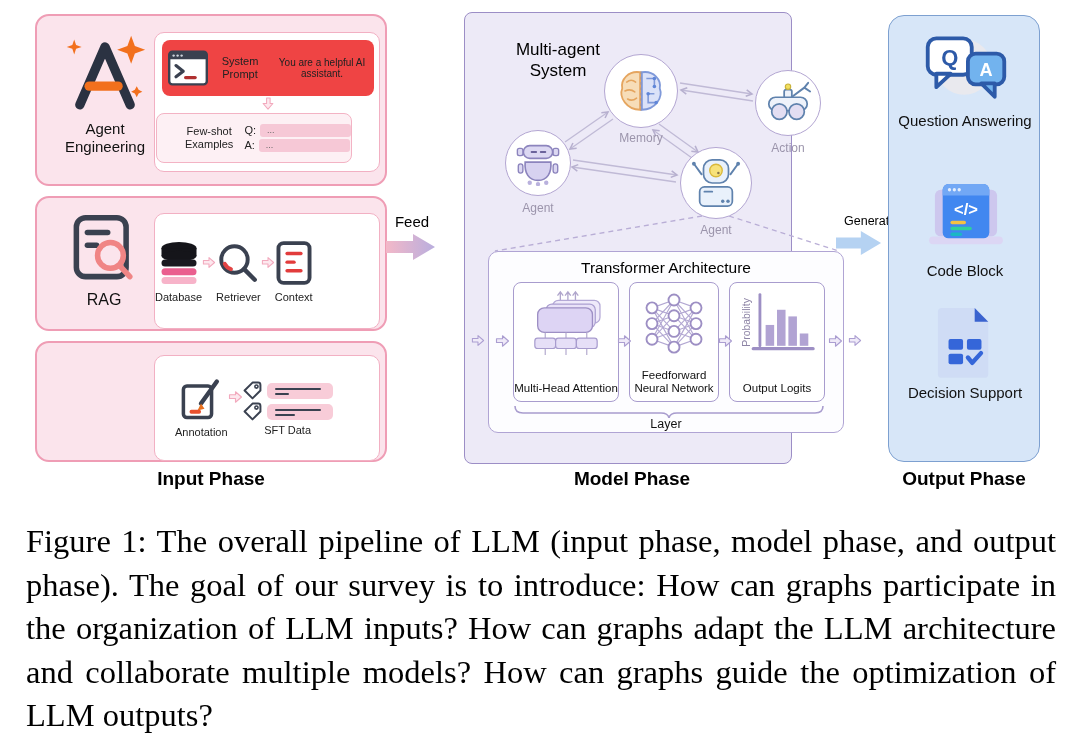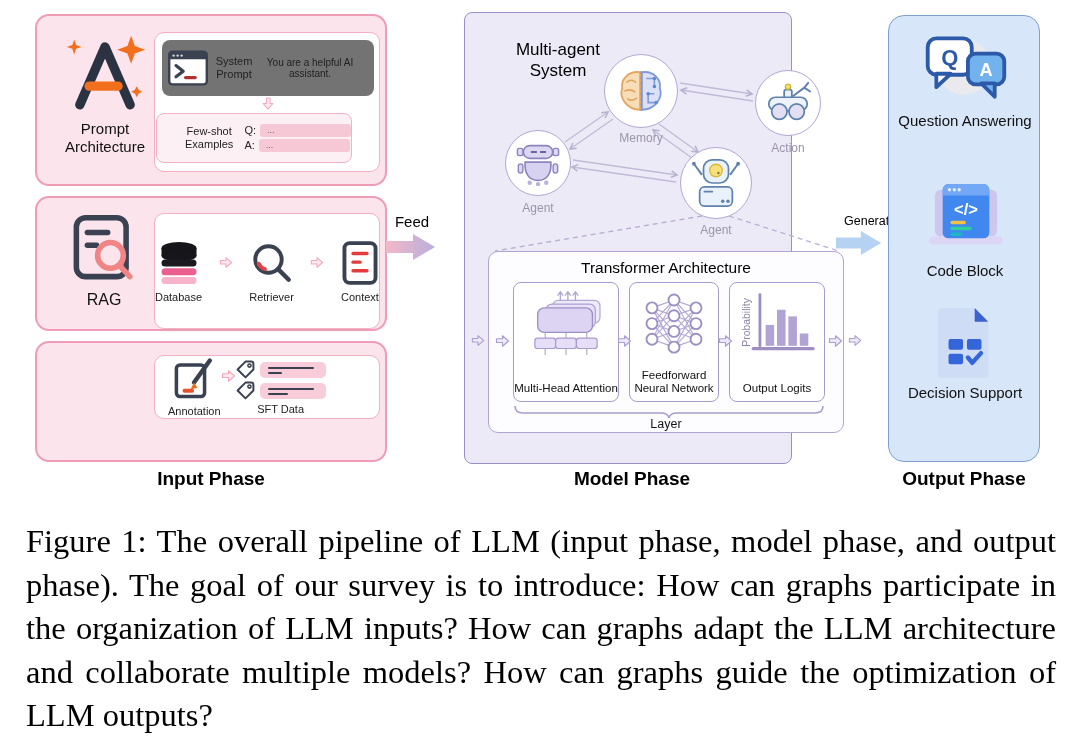--- a/index.html
+++ b/index.html
@@ -33,24 +33,24 @@
 
   <div class="inbox" style="top:14px;height:172px;">
     <div class="abs" style="left:14px;top:16px;width:108px;text-align:center;">
       <svg width="84" height="84" viewBox="0 0 90 90">
         <path d="M18,78 L45,16 L72,78" stroke="#2b3242" stroke-width="10" fill="none" stroke-linecap="round" stroke-linejoin="round"></path>
         <path d="M28,58 L59,58" stroke="#f2701d" stroke-width="10" stroke-linecap="round"></path>
         <path d="M73,4 L77,15 L88,19 L77,23 L73,34 L69,23 L58,19 L69,15 Z" fill="#f2701d"></path>
         <path d="M12,8 L14,14 L20,16 L14,18 L12,24 L10,18 L4,16 L10,14 Z" fill="#f2701d"></path>
         <path d="M79,58 L81,62 L85,64 L81,66 L79,70 L77,66 L73,64 L77,62 Z" fill="#f2701d"></path>
       </svg>
-      <div class="ic-title">Prompt Architecture</div>
+      <div class="ic-title">Agent Engineering</div>
     </div>
     <div class="whitebox" style="left:117px;top:16px;width:226px;height:140px;">
-      <div class="abs" style="left:7px;top:7px;width:212px;height:56px;background:#737373;border-radius:8px;display:flex;align-items:center;padding-left:6px;box-sizing:border-box;">
+      <div class="abs" style="left:7px;top:7px;width:212px;height:56px;background:#ef4444;border-radius:8px;display:flex;align-items:center;gap:6px;padding-left:6px;box-sizing:border-box;">
         <svg width="40" height="36" viewBox="0 0 50 44">
           <rect x="1.5" y="1.5" width="47" height="41" rx="4" fill="#fff" stroke="#3a4150" stroke-width="3"></rect>
           <path d="M1.5,5 a4,4 0 0 1 4,-3.5 h39 a4,4 0 0 1 4,3.5 v6 h-47 Z" fill="#3a4150"></path>
           <circle cx="7" cy="6.5" r="1.5" fill="#cfd4dc"></circle>
             <circle cx="12" cy="6.5" r="1.5" fill="#cfd4dc"></circle>
             <circle cx="17" cy="6.5" r="1.5" fill="#cfd4dc"></circle>
           <path d="M10,19 L19,26 L10,33" stroke="#3a4150" stroke-width="4" fill="none" stroke-linecap="round" stroke-linejoin="round"></path>
           <path d="M22,34 L34,34" stroke="#b03030" stroke-width="4" stroke-linecap="round"></path>
         </svg>
         <div class="minilbl" style="width:52px;">System Prompt</div>
@@ -79,21 +79,21 @@
     <div class="abs" style="left:22px;top:14px;width:90px;text-align:center;">
       <svg width="70" height="74" viewBox="0 0 76 80">
         <rect x="8" y="6" width="54" height="64" rx="10" fill="none" stroke="#3a4150" stroke-width="6"></rect>
         <path d="M20,22 h22" stroke="#3a4150" stroke-width="6" stroke-linecap="round"></path>
         <path d="M20,36 h10" stroke="#3a4150" stroke-width="6" stroke-linecap="round"></path>
         <circle cx="45" cy="47" r="14" fill="none" stroke="#f08585" stroke-width="6"></circle>
         <path d="M55,58 L66,70" stroke="#f08585" stroke-width="6" stroke-linecap="round"></path>
       </svg>
       <div class="ic-title" style="font-size:16px;">RAG</div>
     </div>
-    <div class="whitebox" style="left:117px;top:15px;width:226px;height:116px;display:flex;justify-content:space-between;align-items:center;">
+    <div class="whitebox" style="left:117px;top:15px;width:226px;height:116px;display:flex;justify-content:flex-start;align-items:center;">
       <div style="text-align:center;">
         <svg width="42" height="48" viewBox="0 0 48 52">
           <ellipse cx="24" cy="9" rx="20" ry="7" fill="#15151a"></ellipse>
           <rect x="4" y="9" width="40" height="9" fill="#15151a"></rect>
           <ellipse cx="24" cy="18" rx="20" ry="6" fill="#15151a"></ellipse>
           <rect x="4" y="22" width="40" height="8" rx="4" fill="#1a1a20"></rect>
           <rect x="4" y="32" width="40" height="8" rx="4" fill="#ea5f8f"></rect>
           <rect x="4" y="42" width="40" height="8" rx="4" fill="#f7b3c9"></rect>
         </svg>
         <div class="minilbl">Database</div>
@@ -118,21 +118,21 @@
           <rect x="12" y="13" width="20" height="4" rx="2" fill="#e23c3c"></rect>
           <rect x="12" y="23" width="12" height="4" rx="2" fill="#e23c3c"></rect>
           <rect x="12" y="33" width="20" height="4" rx="2" fill="#e23c3c"></rect>
         </svg>
         <div class="minilbl">Context</div>
       </div>
     </div>
   </div>
 
   <div class="inbox" style="top:341px;height:121px;">
-    <div class="whitebox" style="left:117px;top:12px;width:226px;height:64px;display:flex;align-items:center;gap:0;padding-left:13px;">
+    <div class="whitebox" style="left:117px;top:12px;width:226px;height:106px;display:flex;align-items:center;gap:0;padding-left:20px;">
       <div style="text-align:center;">
         <svg width="44" height="44" viewBox="0 0 50 50">
           <rect x="5" y="9" width="32" height="36" rx="4" fill="none" stroke="#3a4150" stroke-width="4"></rect>
           <path d="M43,4 L25,29" stroke="#3a4150" stroke-width="5" stroke-linecap="round"></path>
           <path d="M25,29 l-4,8 l8,-2 Z" fill="#e8701d"></path>
           <rect x="12" y="36" width="13" height="4.5" rx="2" fill="#e8512e"></rect>
         </svg>
         <div class="minilbl">Annotation</div>
       </div>
       <svg width="15" height="14" viewBox="0 0 20 18" style="margin-top:-22px;">

